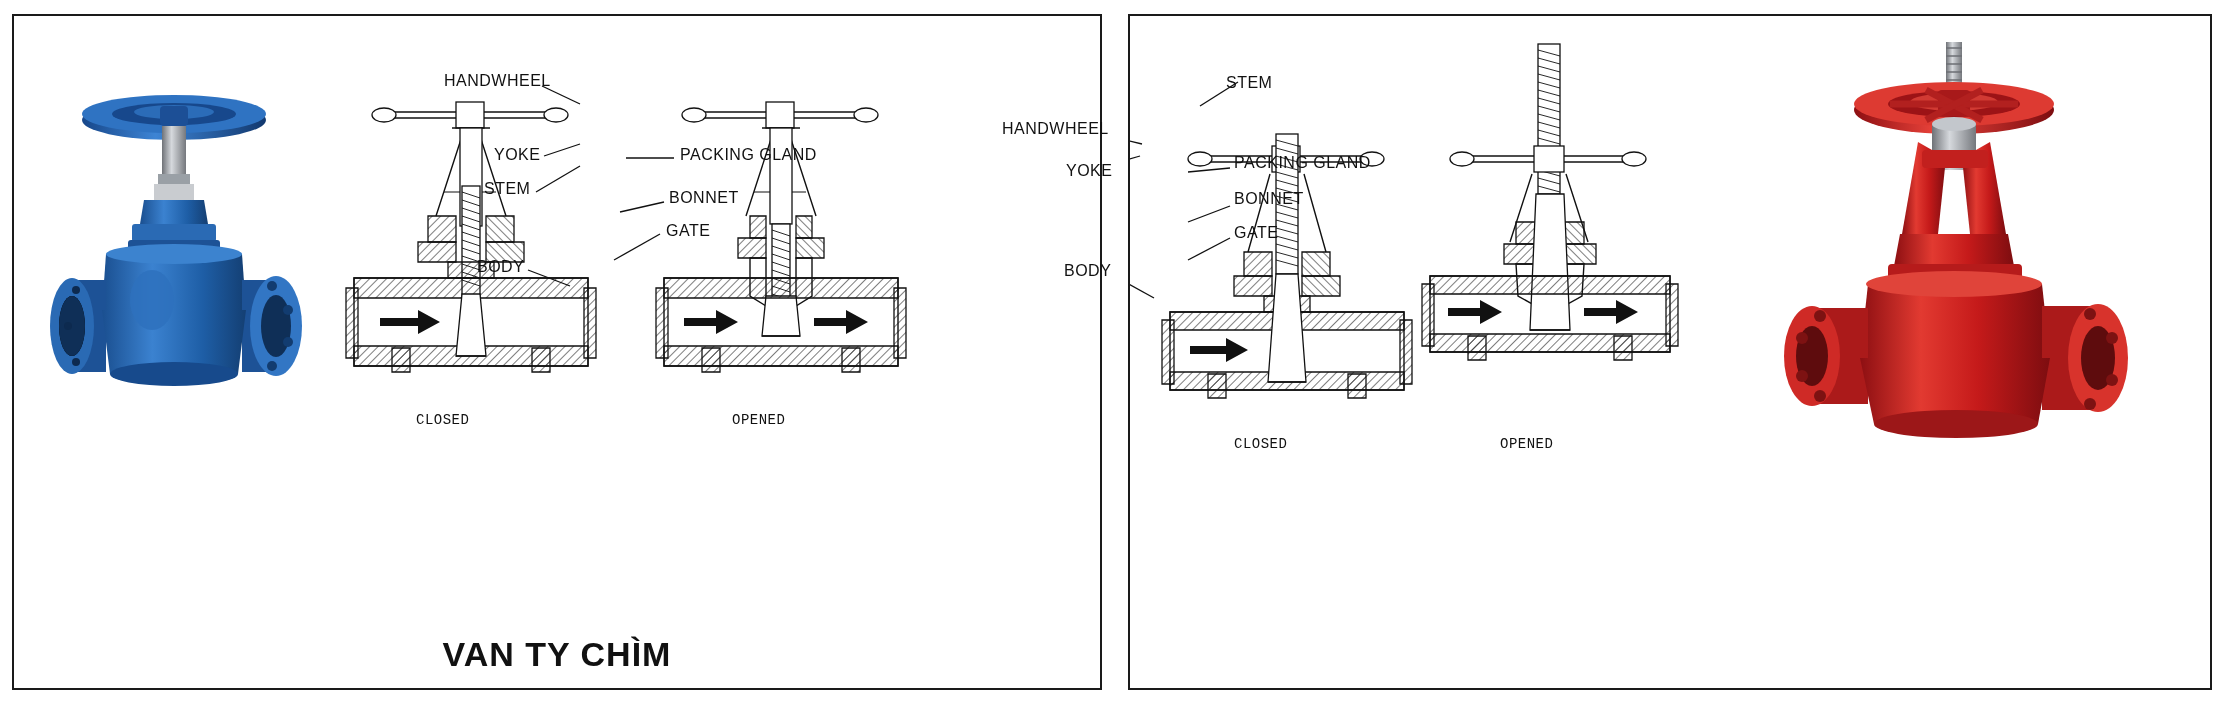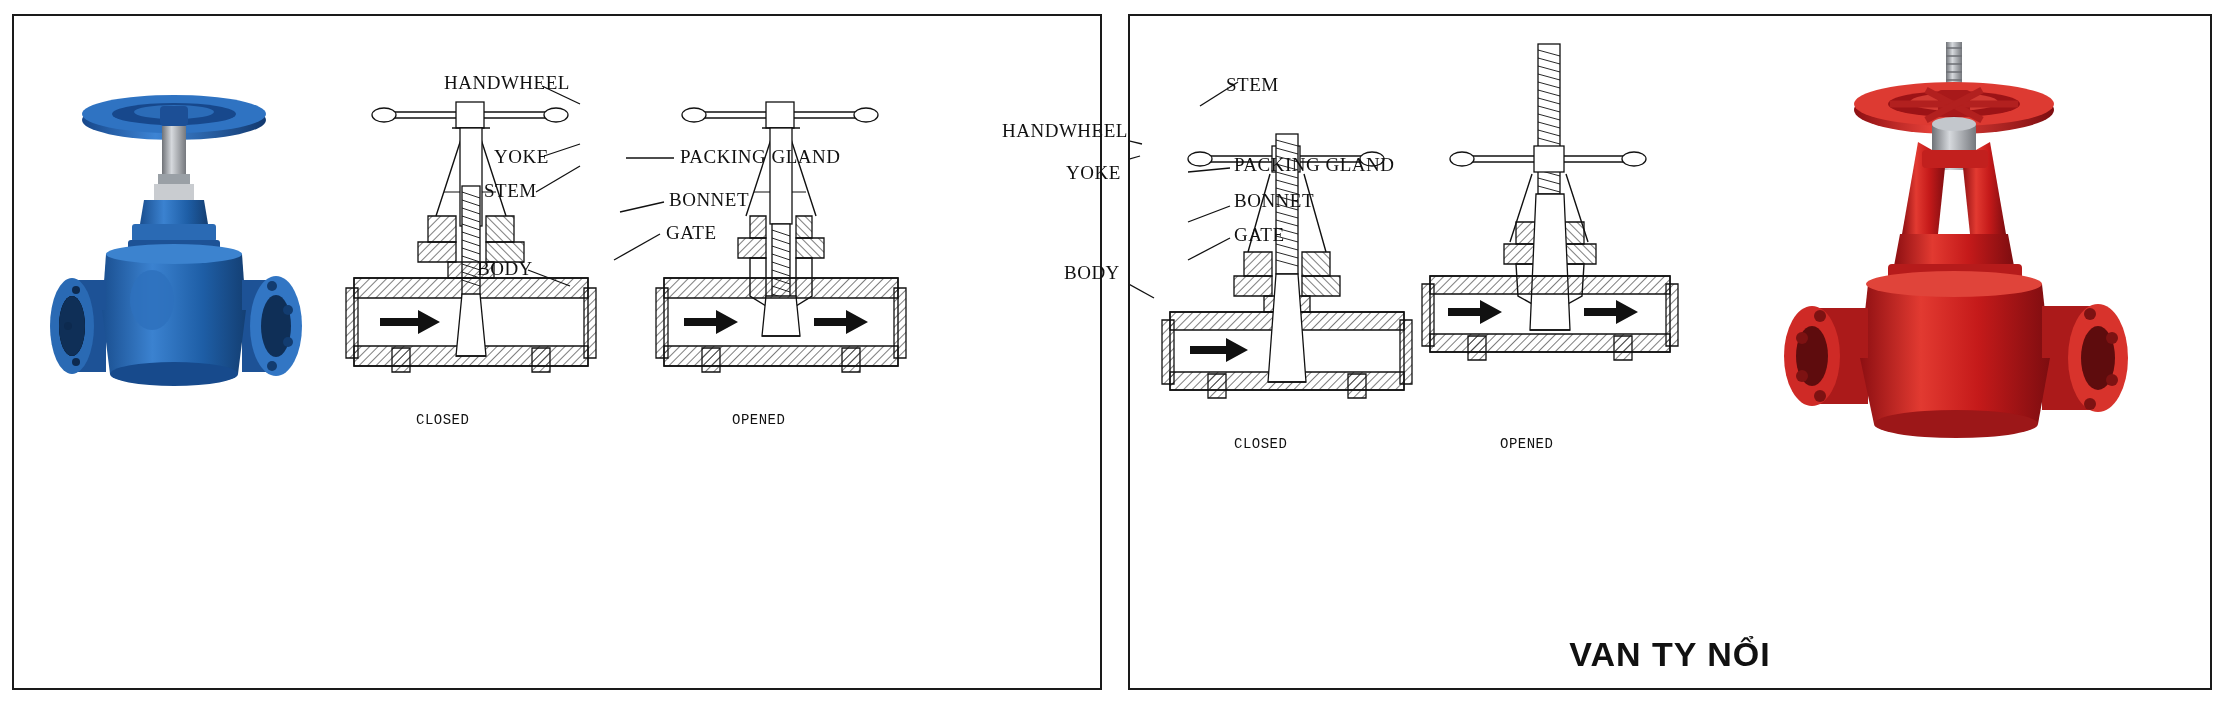--- a/index.html
+++ b/index.html
@@ -3,21 +3,21 @@
 <meta charset="utf-8">
 <style>
   html,body{margin:0;padding:0;background:#ffffff;}
   body{width:2224px;height:704px;font-family:"Liberation Sans",sans-serif;overflow:hidden;}
   .stage{position:relative;width:2224px;height:704px;background:#fff;}
   .panel{position:absolute;top:14px;height:676px;border:2px solid #1a1a1a;background:#fff;box-sizing:border-box;}
   #panel-left{left:12px;width:1090px;}
   #panel-right{left:1128px;width:1084px;}
   .panel-title{position:absolute;bottom:14px;left:0;width:100%;text-align:center;font-size:34px;font-weight:bold;color:#111;letter-spacing:1px;}
   .photo{position:absolute;}
-  .lbl{position:absolute;font-family:Liberation Serif, serif;font-size:19px;color:#111;white-space:nowrap;letter-spacing:0.5px;}
+  .lbl{position:absolute;font-family:Liberation Sans, sans-serif;font-size:16px;color:#111;white-space:nowrap;letter-spacing:0.5px;}
   .cap{position:absolute;font-family:Liberation Mono, monospace;font-size:14px;color:#111;white-space:nowrap;letter-spacing:0.5px;}
   svg{display:block;}
   .ln{stroke:#111;stroke-width:1.4;fill:none;}
   .ln2{stroke:#111;stroke-width:1.1;fill:none;}
   .hatch{fill:url(#hatchPat);stroke:#111;stroke-width:1.3;}
   .hatch2{fill:url(#hatchPat2);stroke:#111;stroke-width:1.3;}
   .wht{fill:#fff;stroke:#111;stroke-width:1.3;}
   .blk{fill:#111;stroke:none;}
   .thin{stroke:#111;stroke-width:0.9;fill:none;}
 </style>
@@ -203,20 +203,21 @@
     </svg>
 
     <div class="lbl" style="left:430px;top:56px;">HANDWHEEL</div>
     <div class="lbl" style="left:480px;top:130px;">YOKE</div>
     <div class="lbl" style="left:470px;top:164px;">STEM</div>
     <div class="lbl" style="left:666px;top:130px;">PACKING  GLAND</div>
     <div class="lbl" style="left:655px;top:173px;">BONNET</div>
     <div class="lbl" style="left:652px;top:206px;">GATE</div>
     <div class="lbl" style="left:463px;top:242px;">BODY</div>
 
+    <div class="panel-title">VAN TY CHÌM</div>
   </div>
 
   <div class="panel" id="panel-right">
 
     <svg class="photo" style="left:30px;top:74px;" width="300" height="330" viewBox="0 0 300 330">
       <path class="ln" d="M40 66 H212"></path>
       <path class="ln" d="M40 72 H212"></path>
       <ellipse class="wht" cx="40" cy="69" rx="12" ry="7"></ellipse>
       <ellipse class="wht" cx="212" cy="69" rx="12" ry="7"></ellipse>
       <rect class="wht" x="112" y="56" width="28" height="26"></rect>
@@ -352,16 +353,15 @@
       <ellipse cx="348" cy="320" rx="17" ry="32" fill="#5e0c0d"></ellipse>
       <circle cx="340" cy="276" r="6" fill="#7d1212"></circle>
       <circle cx="362" cy="300" r="6" fill="#7d1212"></circle>
       <circle cx="362" cy="342" r="6" fill="#7d1212"></circle>
       <circle cx="340" cy="366" r="6" fill="#7d1212"></circle>
 
       <path d="M110 320 L300 320 L288 386 L124 386 Z" fill="url(#redBody)"></path>
       <ellipse cx="206" cy="386" rx="82" ry="14" fill="#9c1718"></ellipse>
     </svg>
 
-    <div class="panel-title">VAN TY NỔI</div>
   </div>
 
 </div>
 
 </body></html>

